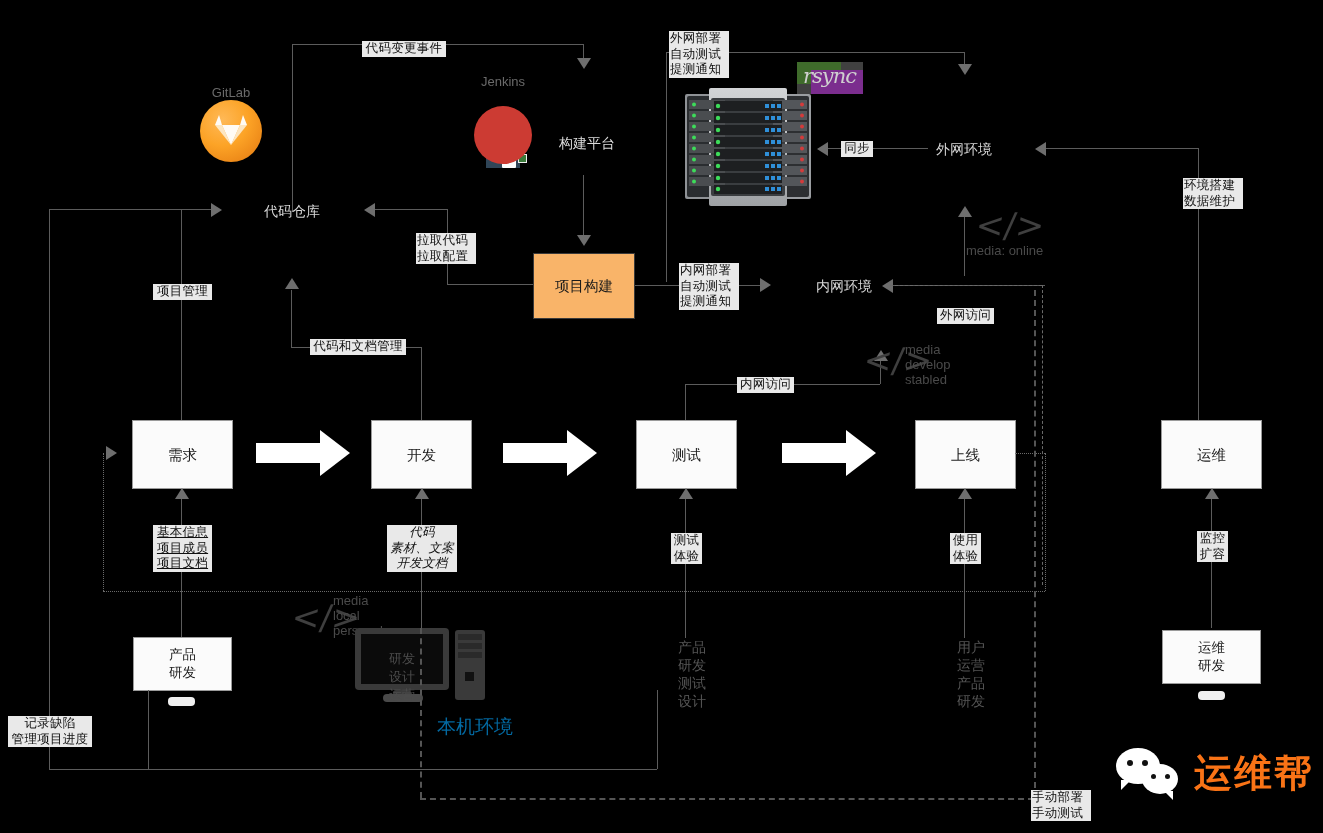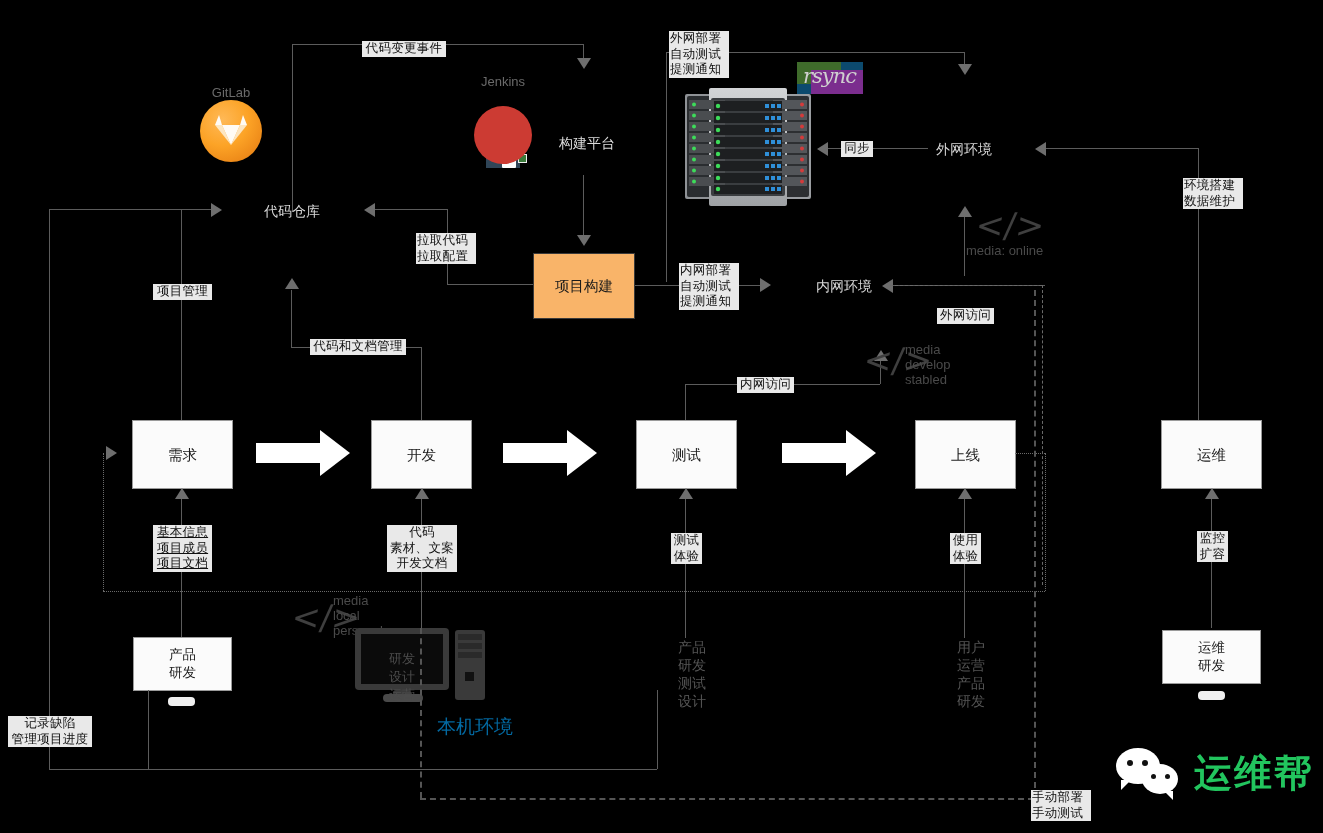--- a/index.html
+++ b/index.html
@@ -66,21 +66,21 @@
     background:radial-gradient(circle at 36% 32%,#ffb957 0%,#fca326 45%,#e2760f 100%);
     overflow:hidden;}
   .gitlab svg{position:absolute;left:10px;top:9px;}
 
   
   .jenkins{position:absolute;width:62px;height:70px;overflow:hidden;}
   .jk-circle{position:absolute;left:2px;top:8px;width:58px;height:58px;border-radius:50%;
              background:#cc3b33;}
 
   
-  .rsync{position:absolute;background:#0c4a6e;padding:0;}
+  .rsync{position:absolute;background:#404040;padding:0;}
   .rs-in{position:relative;width:66px;height:32px;}
   .rs-g{position:absolute;left:0;top:0;width:44px;height:22px;background:#3f6b2b;}
   .rs-p{position:absolute;left:14px;top:8px;width:52px;height:24px;background:#7b2d8e;}
   .rs-t{position:absolute;left:6px;top:2px;color:#cfcfcf;font-size:21px;
         font-style:italic;font-family:"DejaVu Serif",serif;letter-spacing:-1px;}
 
   
   .rack{position:absolute;}
   .rk-unit{position:absolute;border-radius:2px;}
 
@@ -100,21 +100,21 @@
   .wechat{position:absolute;display:flex;align-items:center;gap:12px;}
   .wx-icon{position:relative;width:66px;height:50px;}
   .wx-big{position:absolute;left:0;top:0;width:44px;height:36px;background:#fff;border-radius:50%;}
   .wx-big:after{content:"";position:absolute;left:5px;bottom:-6px;width:0;height:0;
       border-top:10px solid #fff;border-right:10px solid transparent;}
   .wx-sm{position:absolute;left:26px;top:16px;width:36px;height:30px;background:#fff;border-radius:50%;}
   .wx-sm:after{content:"";position:absolute;right:5px;bottom:-6px;width:0;height:0;
       border-top:9px solid #fff;border-left:9px solid transparent;}
   .wx-eye{position:absolute;width:6px;height:6px;background:#111;border-radius:50%;}
   .wx-eye2{position:absolute;width:5px;height:5px;background:#111;border-radius:50%;}
-  .wx-text{color:#22c55e;font-size:38px;font-weight:bold;letter-spacing:2px;line-height:40px;}
+  .wx-text{color:#f97316;font-size:38px;font-weight:bold;letter-spacing:2px;line-height:40px;}
 </style>
 </head>
 <body>
 
 <div id="stage">
 
   <div class="ltext" style="left:200px;top:85px;width:62px;color:#6a6a6a;">GitLab</div>
   <div class="gitlab" style="left:200px;top:100px;">
     <svg width="42" height="42" viewBox="0 0 42 42">
       <polygon points="21,36 12,16 30,16" fill="#ffffff" opacity="0.95"></polygon>
@@ -372,21 +372,21 @@
   <div class="ln lnv" style="left:685px;top:498px;height:140px;"></div>
   <div class="ar ar-u" style="left:679px;top:488px;"></div>
   <div class="ln lnv" style="left:964px;top:498px;height:140px;"></div>
   <div class="ar ar-u" style="left:958px;top:488px;"></div>
   <div class="ln lnv" style="left:1211px;top:498px;height:130px;"></div>
   <div class="ar ar-u" style="left:1205px;top:488px;"></div>
 
   <div class="chip" style="left:153px;top:525px;width:57px;text-decoration:underline;">基本信息
 项目成员
 项目文档</div>
-  <div class="chip" style="left:387px;top:525px;width:68px;">代码
+  <div class="chip" style="left:387px;top:525px;width:68px;font-style:italic;">代码
 素材、文案
 开发文档</div>
   <div class="chip" style="left:671px;top:533px;width:29px;">测试
 体验</div>
   <div class="chip" style="left:950px;top:533px;width:29px;">使用
 体验</div>
   <div class="chip" style="left:1197px;top:531px;width:29px;">监控
 扩容</div>
 
   <div class="doth" style="left:1015px;top:453px;width:30px;"></div>

